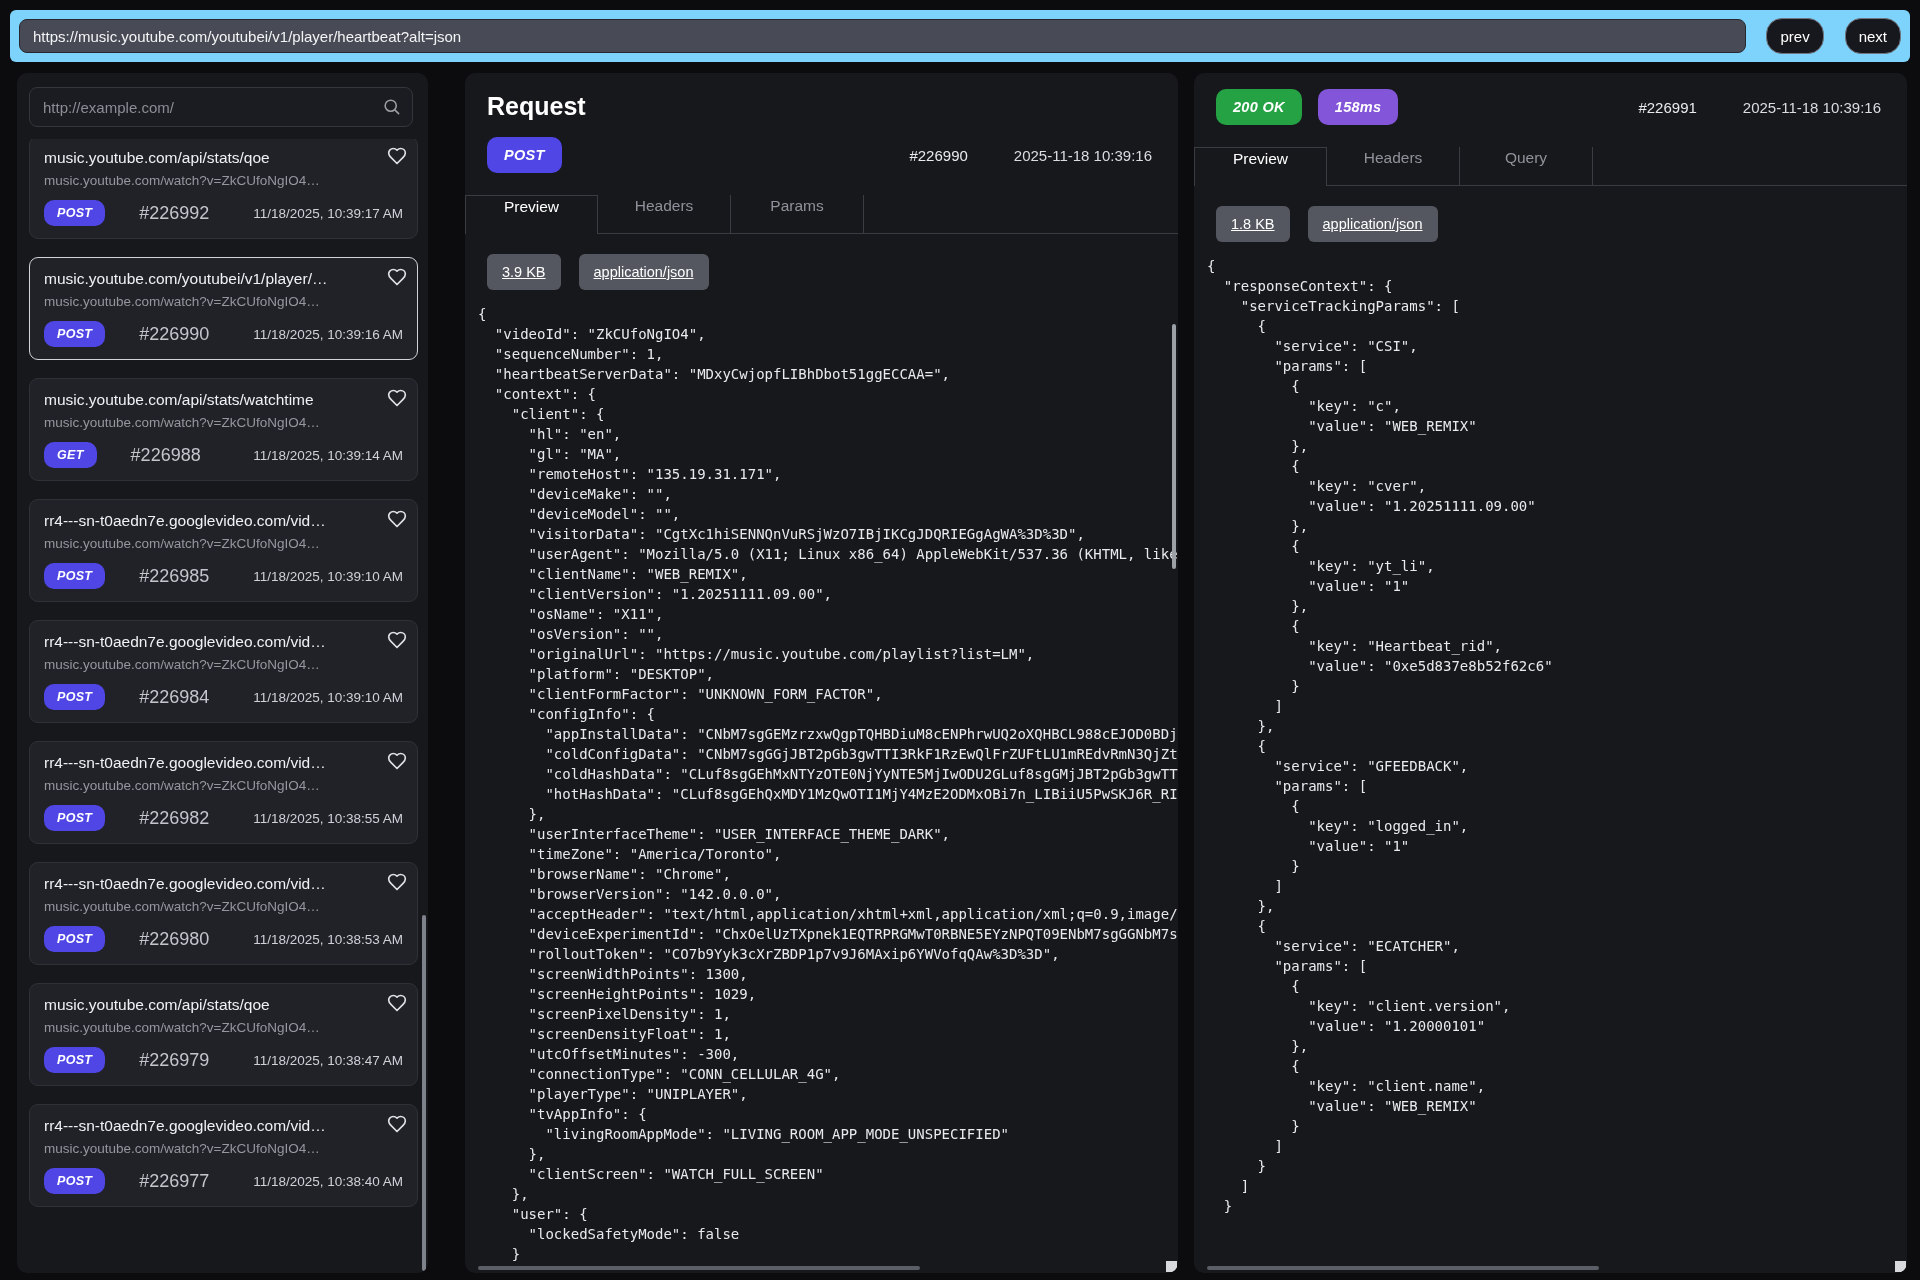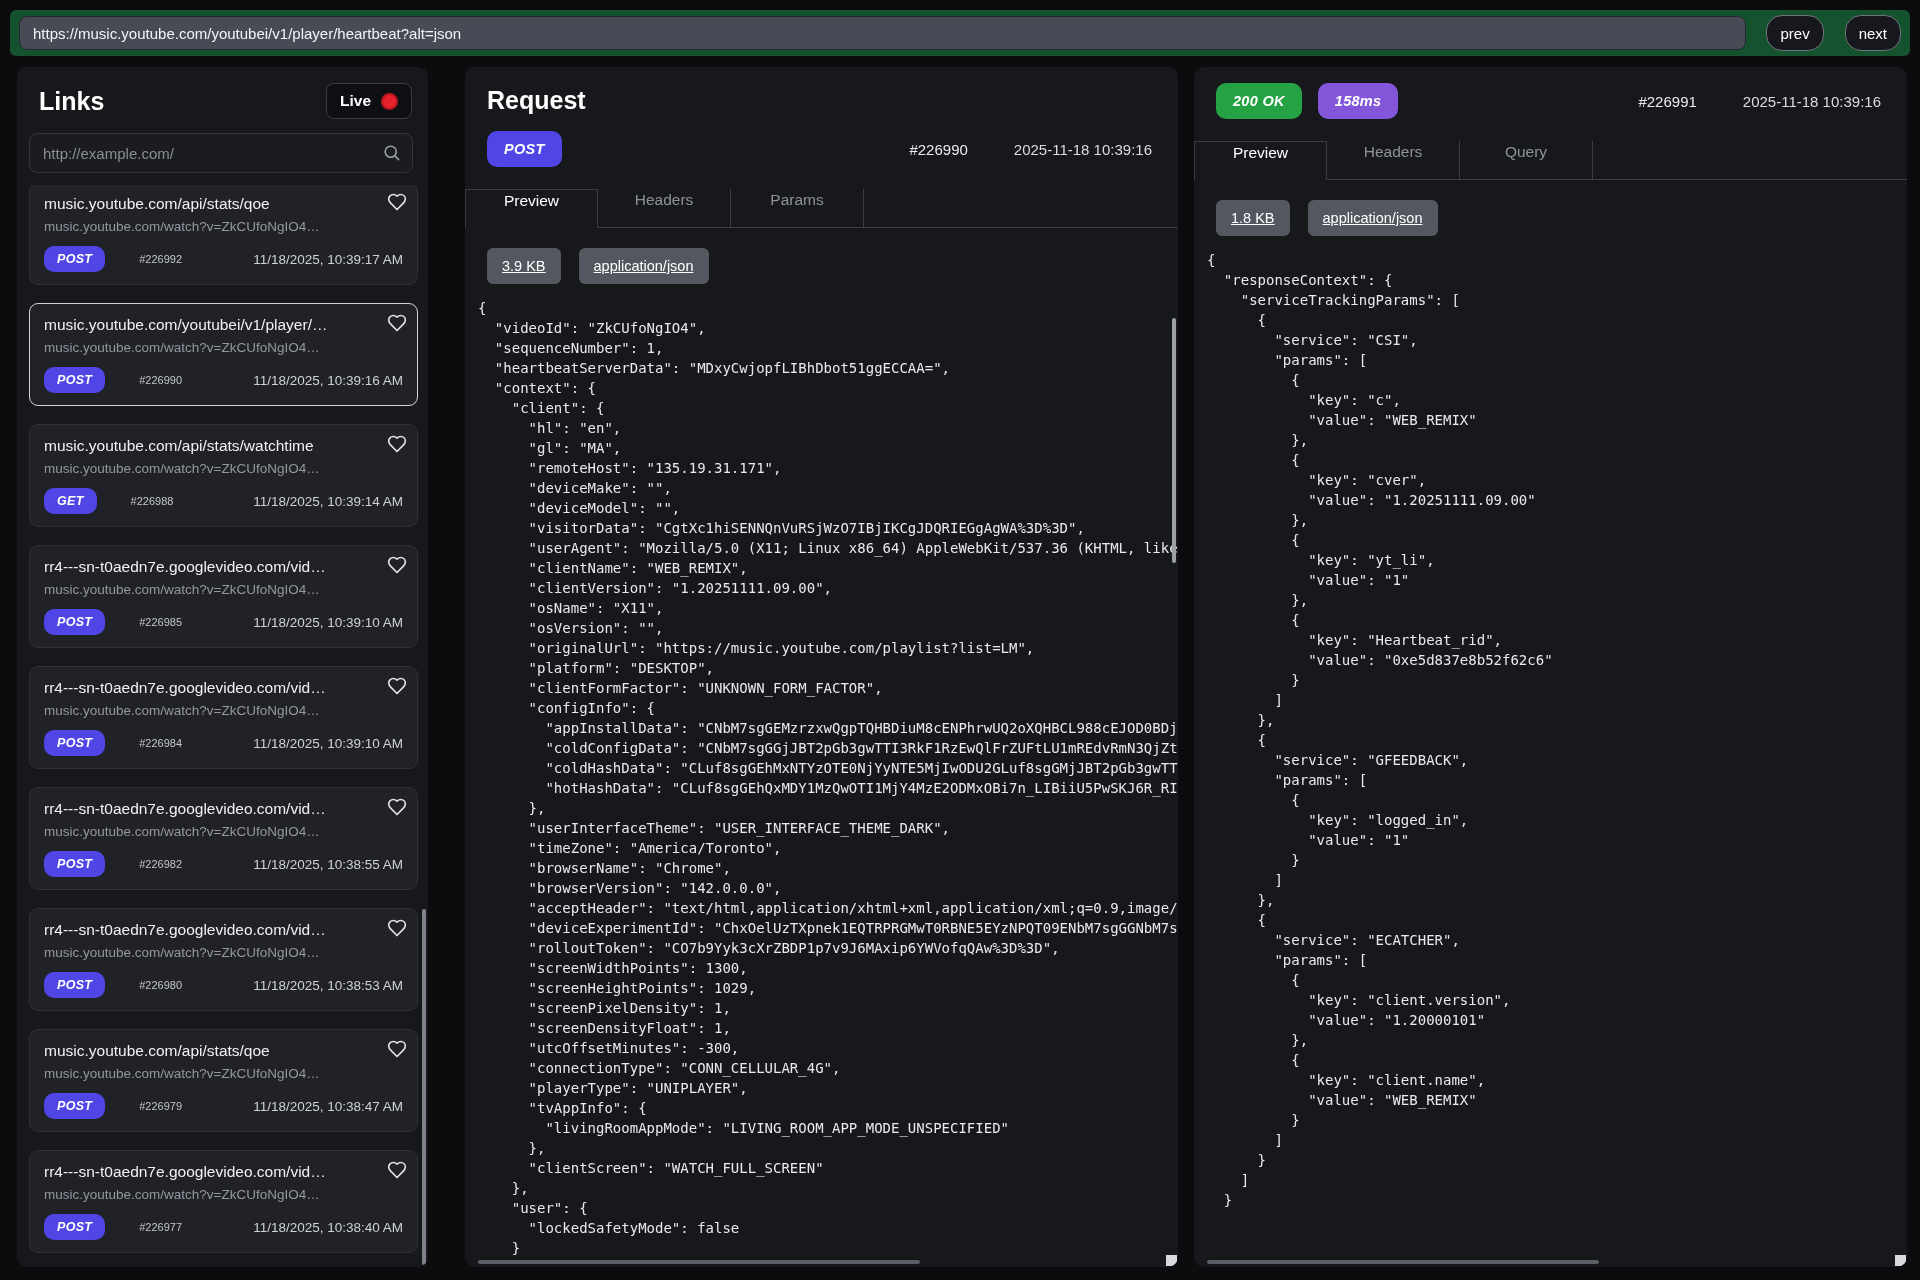--- a/index.html
+++ b/index.html
@@ -6,22 +6,22 @@
   html, body { width: 1920px; height: 1280px; overflow: hidden; }
   body {
     background: #0c0c0f;
     font-family: "Liberation Sans", sans-serif;
     color: #fff;
   }
 
   
   .topbar {
     display: flex; align-items: center;
-    margin: 10px 10px 0 10px; height: 46px;
-    background: #14532d; border-radius: 6px; padding: 0 9px;
+    margin: 10px 10px 0 10px; height: 52px;
+    background: #7dd3fc; border-radius: 6px; padding: 0 9px;
   }
   .url-input {
     flex: 1; height: 34px;
     background: #484b55; border: 1.6px solid #26282f; border-radius: 8px;
     color: #f3f4f6; font-size: 15px; padding: 0 13px; margin-right: 20px;
     font-family: "Liberation Sans", sans-serif; outline: none;
   }
   .nav-btn {
     height: 36px; padding: 0 13px; cursor: pointer;
     background: #17181d; color: #fff; border: 1.6px solid #71747e;
@@ -65,21 +65,21 @@
   .list { flex: 1; overflow: hidden; position: relative; padding: 0 10px 0 12px; }
   .list-scroll { margin-top: -3px; }
   .card {
     background: #212228; border: 1px solid #2f3138; border-radius: 9px;
     padding: 11px 12px 12px 14px; margin-bottom: 18px; position: relative; cursor: pointer;
   }
   .card.selected { border: 1.5px solid #d0d3d9; }
   .card-title { font-size: 15.5px; line-height: 19px; color: #f0f1f4; margin-bottom: 5px; white-space: nowrap; overflow: hidden; }
   .card-sub { font-size: 13.5px; line-height: 17px; color: #94979e; margin-bottom: 11px; white-space: nowrap; overflow: hidden; }
   .card-row { display: flex; align-items: center; height: 26px; }
-  .card-id { margin-left: 34px; color: #c3c6cc; font-size: 11px; }
+  .card-id { margin-left: 34px; color: #c3c6cc; font-size: 18px; }
   .card-time { margin-left: auto; color: #ced1d7; font-size: 13.5px; padding-right: 2px; }
   .heart { position: absolute; top: 9px; right: 10px; cursor: pointer; line-height: 0; }
 
   
   .m-badge {
     background: var(--accent-method, #4f46e5); color: #fff; font-weight: 700;
     font-size: 12.5px; padding: 6px 13px; border-radius: 10px; letter-spacing: .3px;
     display: inline-block;
     font-style: italic;
   }
@@ -128,27 +128,20 @@
 
 <div class="topbar">
   <input class="url-input" value="https://music.youtube.com/youtubei/v1/player/heartbeat?alt=json" style="">
   <button class="nav-btn">prev</button>
   <button class="nav-btn">next</button>
 </div>
 
 <div class="main">
 
   <div class="panel panel-links">
-    <div class="links-head">
-      <div class="panel-title">Links</div>
-      <div class="live-pill">
-        <span>Live</span>
-        <span class="live-dot"></span>
-      </div>
-    </div>
     <div class="search-wrap">
       <input class="search" placeholder="http://example.com/" style="">
       <span class="search-icon">
         <svg width="19" height="19" viewBox="0 0 24 24" fill="none" stroke="#9a9da3" stroke-width="2" stroke-linecap="round">
             <circle cx="11" cy="11" r="7"></circle>
             <path d="M21 21l-4.8-4.8"></path>
           </svg>
       </span>
     </div>
 

